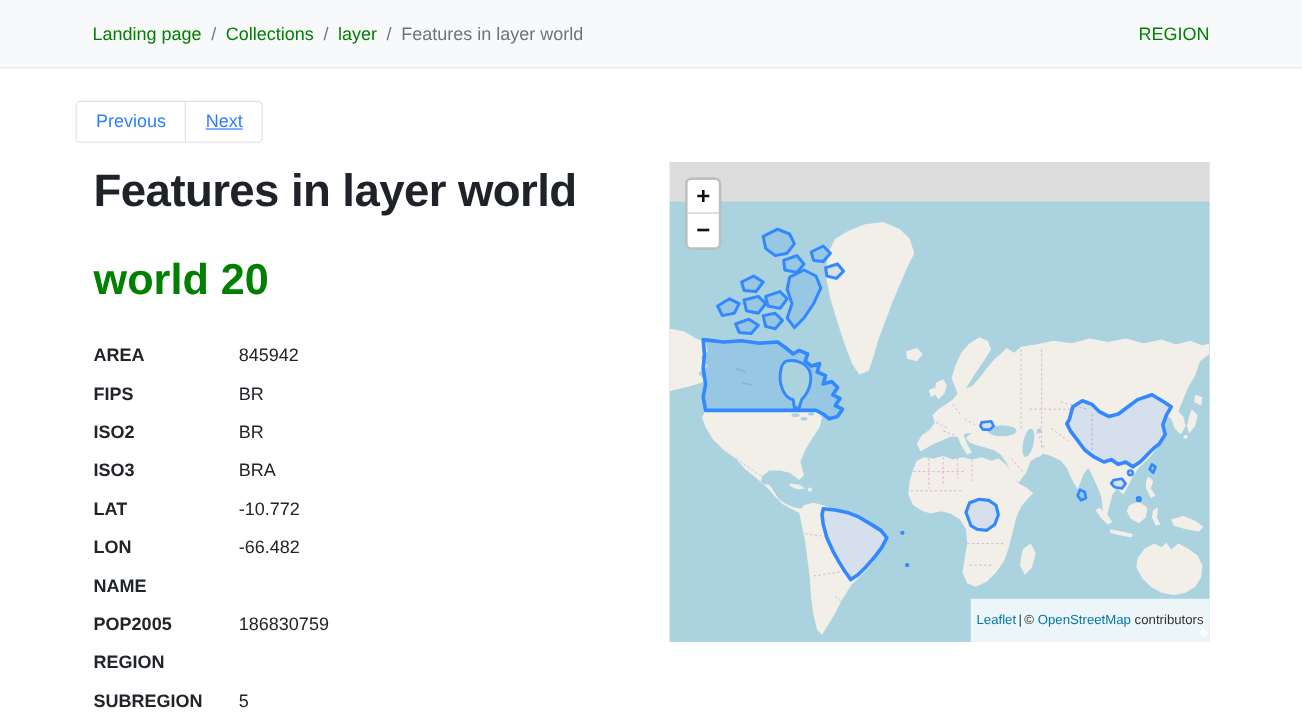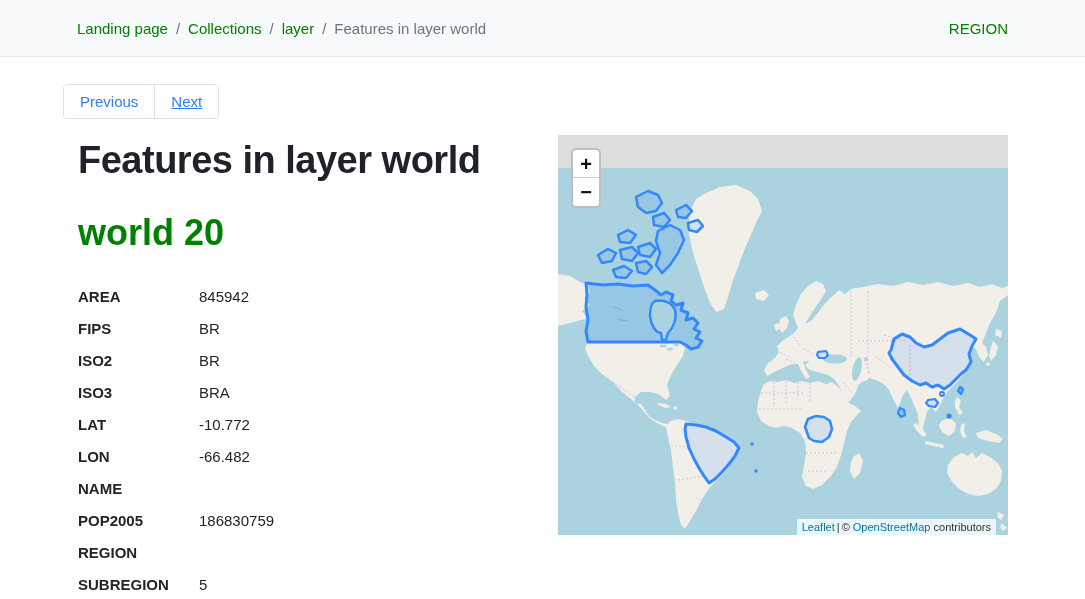--- a/index.html
+++ b/index.html
@@ -30,22 +30,22 @@
   .prop-row { display:grid; grid-template-columns:121px 1fr; height:32px; align-items:center; font-size:15px; }
   .prop-key { font-weight:700; }
 
   
   .map-col { width:450px; height:400px; margin-top:16px; margin-left:auto; position:relative; background:#ddd; }
   .map-col svg { display:block; }
   .zoomctl { position:absolute; left:13px; top:13px; width:30px; border:2px solid rgba(0,0,0,0.25); border-radius:5px; background:#fff; z-index:5; }
   .zoomctl a { display:block; width:26px; height:28px; line-height:28px; text-align:center;
     font-size:20px; font-weight:700; color:#111; }
   .zoomctl a:first-child { border-bottom:1px solid #ccc; }
-  .attrib { position:absolute; right:12px; bottom:0; background:rgba(255,255,255,0.78);
-    font-size:11px; color:#333; padding:2px 5px; z-index:5; white-space:nowrap; }
+  .attrib { position:absolute; right:0; bottom:0; background:rgba(255,255,255,0.78);
+    font-size:11px; color:#333; padding:12px 5px; z-index:5; white-space:nowrap; }
   .attrib a { color:#0078a8; }
   .attrib .d { padding:0 2px; }
 </style>
 </head>
 <body>
 
 <div class="topbar">
   <div class="crumbs">
     <a>Landing page</a>
     <span class="sep">/</span>

